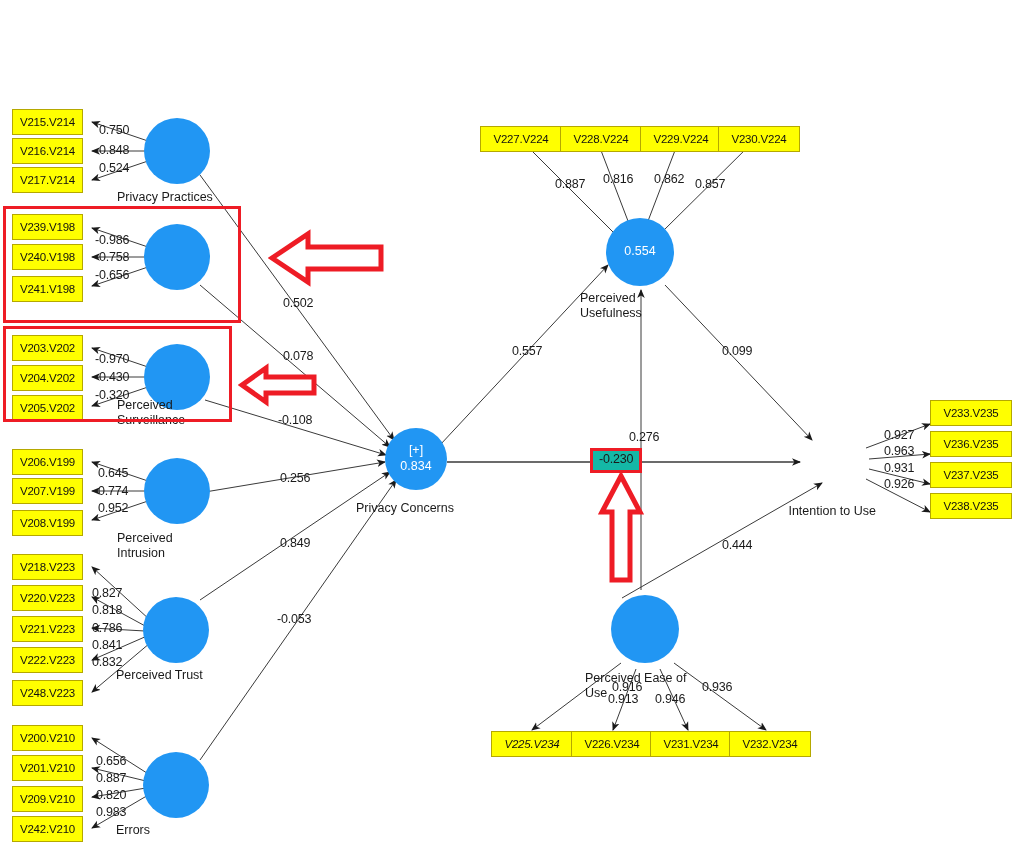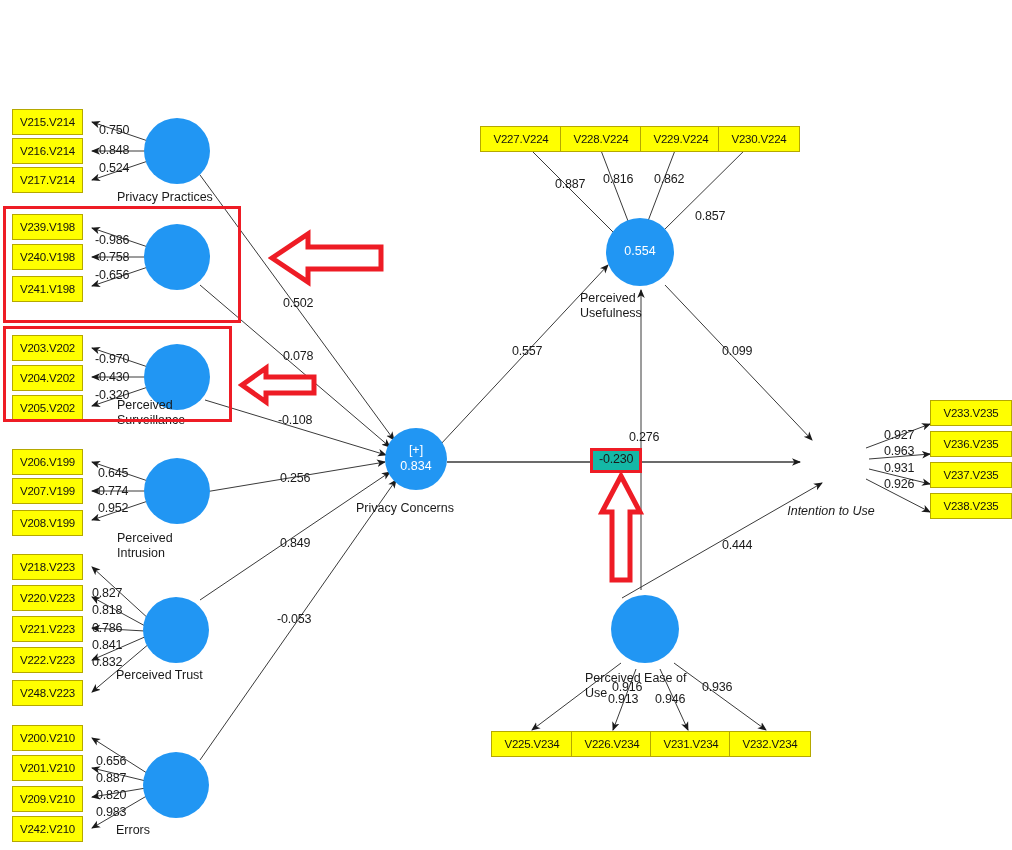--- a/index.html
+++ b/index.html
@@ -190,21 +190,21 @@
   <div class="indicator" style="left:12px; top:725px;">V200.V210</div>
   <div class="indicator" style="left:12px; top:755px;">V201.V210</div>
   <div class="indicator" style="left:12px; top:786px;">V209.V210</div>
   <div class="indicator" style="left:12px; top:816px;">V242.V210</div>
 
   <div class="indicator wide" style="left:480px; top:126px;">V227.V224</div>
   <div class="indicator wide" style="left:560px; top:126px;">V228.V224</div>
   <div class="indicator wide" style="left:640px; top:126px;">V229.V224</div>
   <div class="indicator wide" style="left:718px; top:126px;">V230.V224</div>
 
-  <div class="indicator wide" style="left:491px; top:731px;">V225.V234</div>
+  <div class="indicator wide" style="left:491px; top:731px;font-style:italic;">V225.V234</div>
   <div class="indicator wide" style="left:571px; top:731px;">V226.V234</div>
   <div class="indicator wide" style="left:650px; top:731px;">V231.V234</div>
   <div class="indicator wide" style="left:729px; top:731px;">V232.V234</div>
 
   <div class="indicator wide" style="left:930px; top:400px;">V233.V235</div>
   <div class="indicator wide" style="left:930px; top:431px;">V236.V235</div>
   <div class="indicator wide" style="left:930px; top:462px;">V237.V235</div>
   <div class="indicator wide" style="left:930px; top:493px;">V238.V235</div>
 
   <div class="construct" style="left:144px; top:118px; width:66px; height:66px;">
@@ -241,21 +241,21 @@
 Surveillance</div>
   <div class="node-label" style="left:117px; top:531px; width:120px;">Perceived
 Intrusion</div>
   <div class="node-label" style="left:116px; top:668px; width:120px;">Perceived Trust</div>
   <div class="node-label" style="left:116px; top:823px; width:120px;">Errors</div>
   <div class="node-label" style="left:356px; top:501px; width:120px;">Privacy Concerns</div>
   <div class="node-label" style="left:580px; top:291px; width:120px;">Perceived
 Usefulness</div>
   <div class="node-label" style="left:585px; top:671px; width:120px;">Perceived Ease of
 Use</div>
-  <div class="node-label clip-label" style="left:786px; top:504px; width:90px; text-align:center;font-style:italic;">Intention to Use</div>
+  <div class="node-label clip-label" style="left:786px; top:504px; width:90px; text-align:right;">Intention to Use</div>
 
   <div class="coef" style="left:99px; top:123px;">0.750</div>
   <div class="coef" style="left:99px; top:143px;">0.848</div>
   <div class="coef" style="left:99px; top:161px;">0.524</div>
 
   <div class="coef" style="left:95px; top:233px;">-0.986</div>
   <div class="coef" style="left:95px; top:250px;">-0.758</div>
   <div class="coef" style="left:95px; top:268px;">-0.656</div>
 
   <div class="coef" style="left:95px; top:352px;">-0.970</div>
@@ -273,21 +273,21 @@
   <div class="coef" style="left:92px; top:655px;">0.832</div>
 
   <div class="coef" style="left:96px; top:754px;">0.656</div>
   <div class="coef" style="left:96px; top:771px;">0.887</div>
   <div class="coef" style="left:96px; top:788px;">0.820</div>
   <div class="coef" style="left:96px; top:805px;">0.983</div>
 
   <div class="coef" style="left:555px; top:177px;">0.887</div>
   <div class="coef" style="left:603px; top:172px;">0.816</div>
   <div class="coef" style="left:654px; top:172px;">0.862</div>
-  <div class="coef" style="left:695px; top:177px;margin-top:32px;">0.857</div>
+  <div class="coef" style="left:695px; top:177px;">0.857</div>
 
   <div class="coef" style="left:564px; top:680px;margin-left:48px;">0.916</div>
   <div class="coef" style="left:608px; top:692px;">0.913</div>
   <div class="coef" style="left:655px; top:692px;">0.946</div>
   <div class="coef" style="left:702px; top:680px;">0.936</div>
 
   <div class="coef" style="left:884px; top:428px;">0.927</div>
   <div class="coef" style="left:884px; top:444px;">0.963</div>
   <div class="coef" style="left:884px; top:461px;">0.931</div>
   <div class="coef" style="left:884px; top:477px;">0.926</div>

